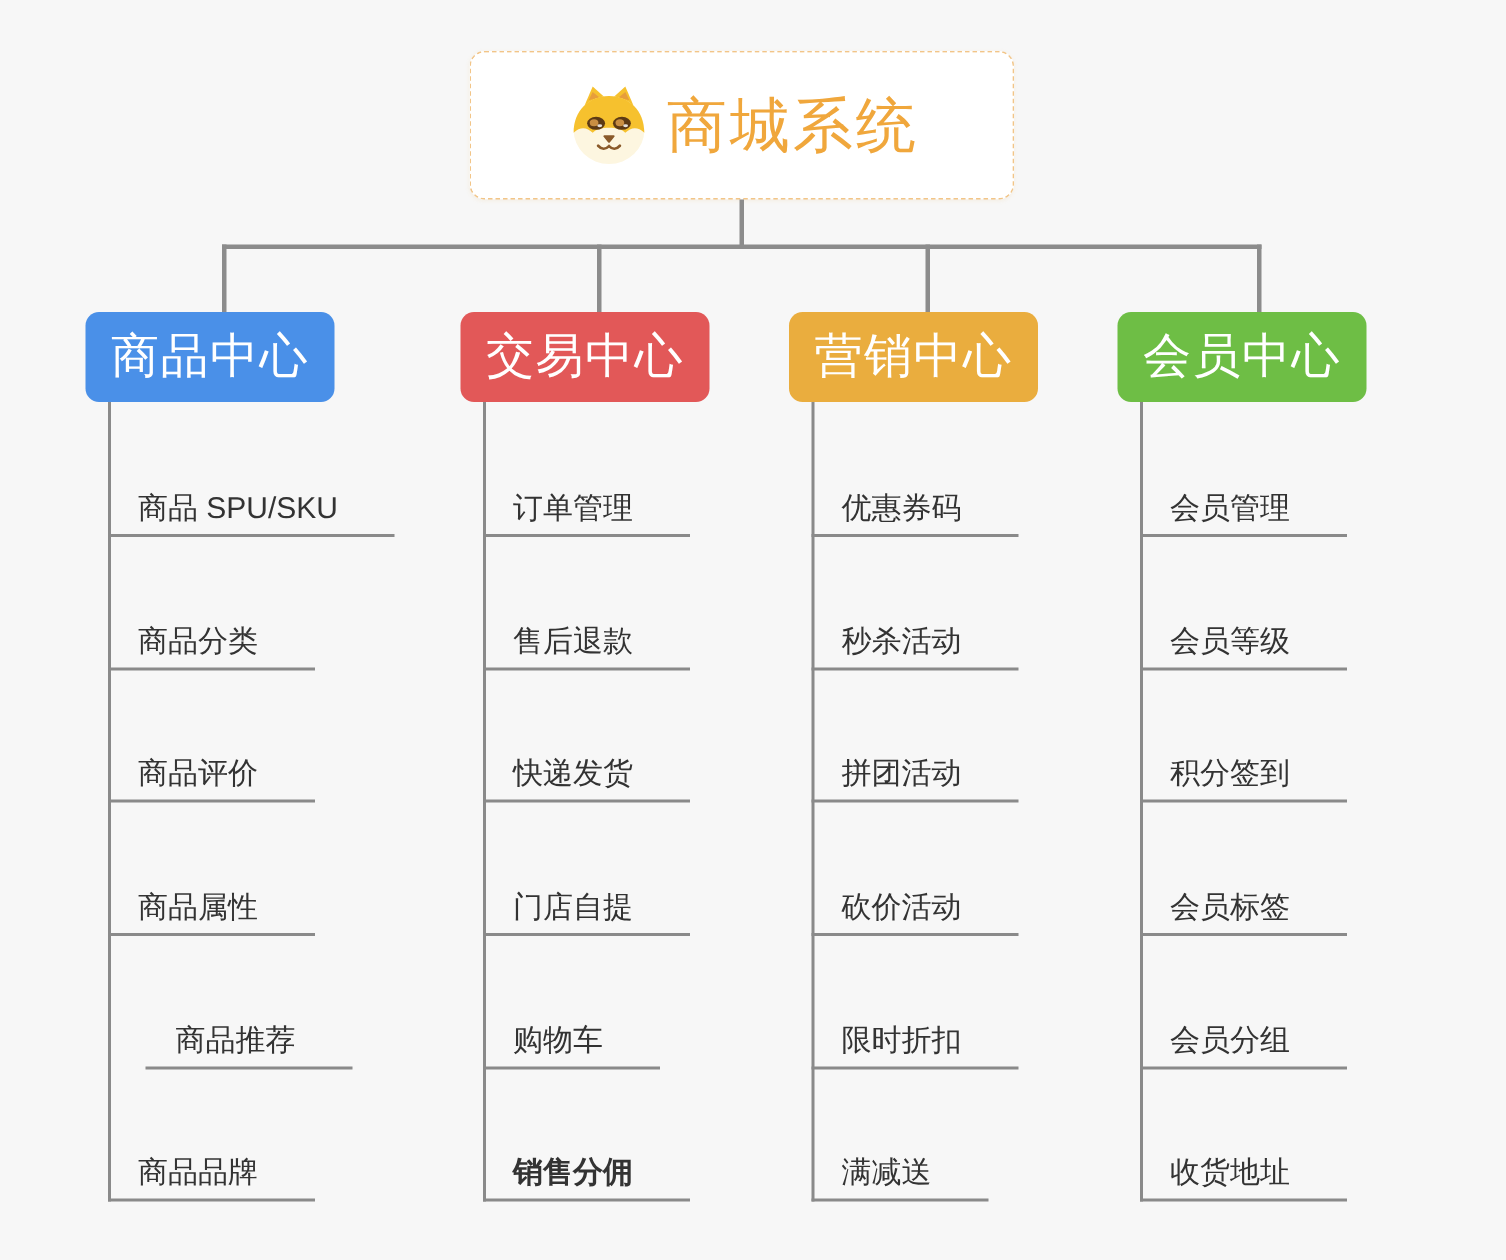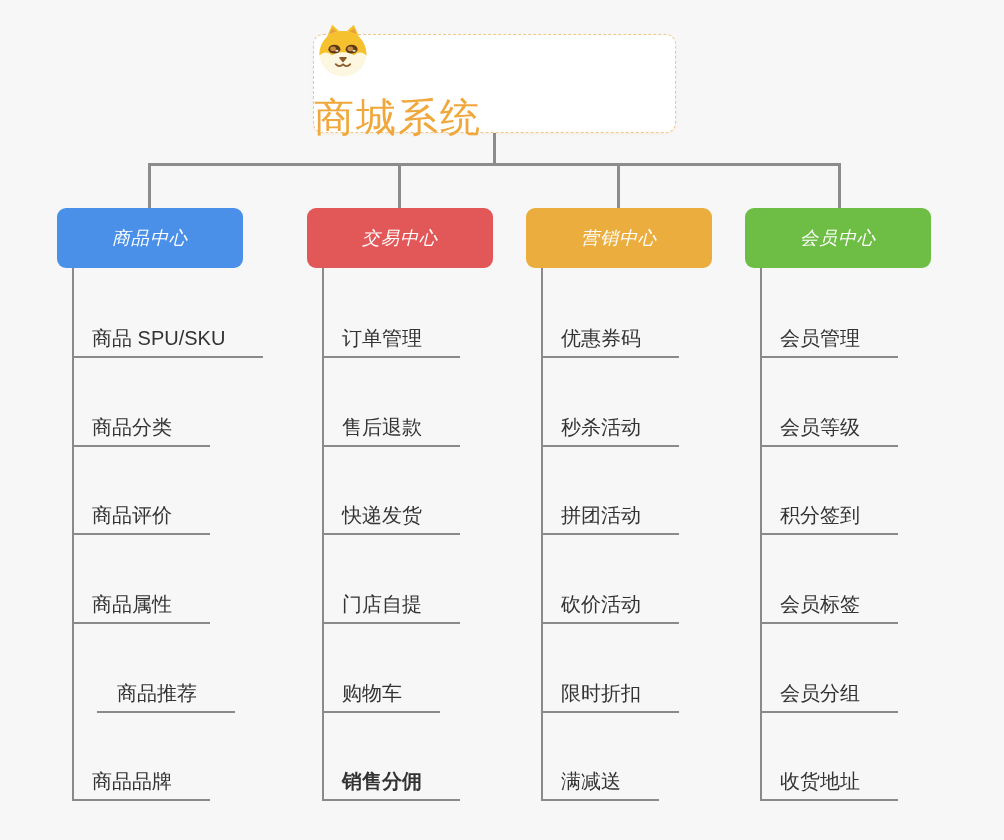--- a/index.html
+++ b/index.html
@@ -15,54 +15,52 @@
   
   .root-node {
     position: absolute;
     left: 313px; top: 34px;
     width: 363px; height: 99px;
     background: #ffffff;
     border: 1px dashed #f2c588;
     border-radius: 10px;
     box-sizing: border-box;
     display: flex;
-    align-items: flex-start;
+    align-items: center;
     justify-content: center;
     gap: 10px;
     box-shadow: 0 1px 3px rgba(230, 180, 90, 0.12);
-    flex-direction: column;
   }
   .root-title {
     font-size: 40px;
     letter-spacing: 2px;
     white-space: nowrap;
   }
   .root-icon { width: 58px; height: 58px; flex: 0 0 auto; }
 
   
   .line {
     position: absolute;
     background: #8c8c8c;
   }
 
   
   .branch-header {
     position: absolute;
     top: 208px;
-    width: 186px;
+    width: 166px;
     height: 60px;
     border-radius: 9px;
     color: #ffffff;
-    font-size: 18px;
+    font-size: 32px;
     letter-spacing: 1px;
     display: flex;
     align-items: center;
     justify-content: center;
     white-space: nowrap;
-    font-style: italic;
   }
 
   
   .spine {
     position: absolute;
     top: 268px;
     width: 2px;
     height: 533px;
     background: #8a8a8a;
   }

